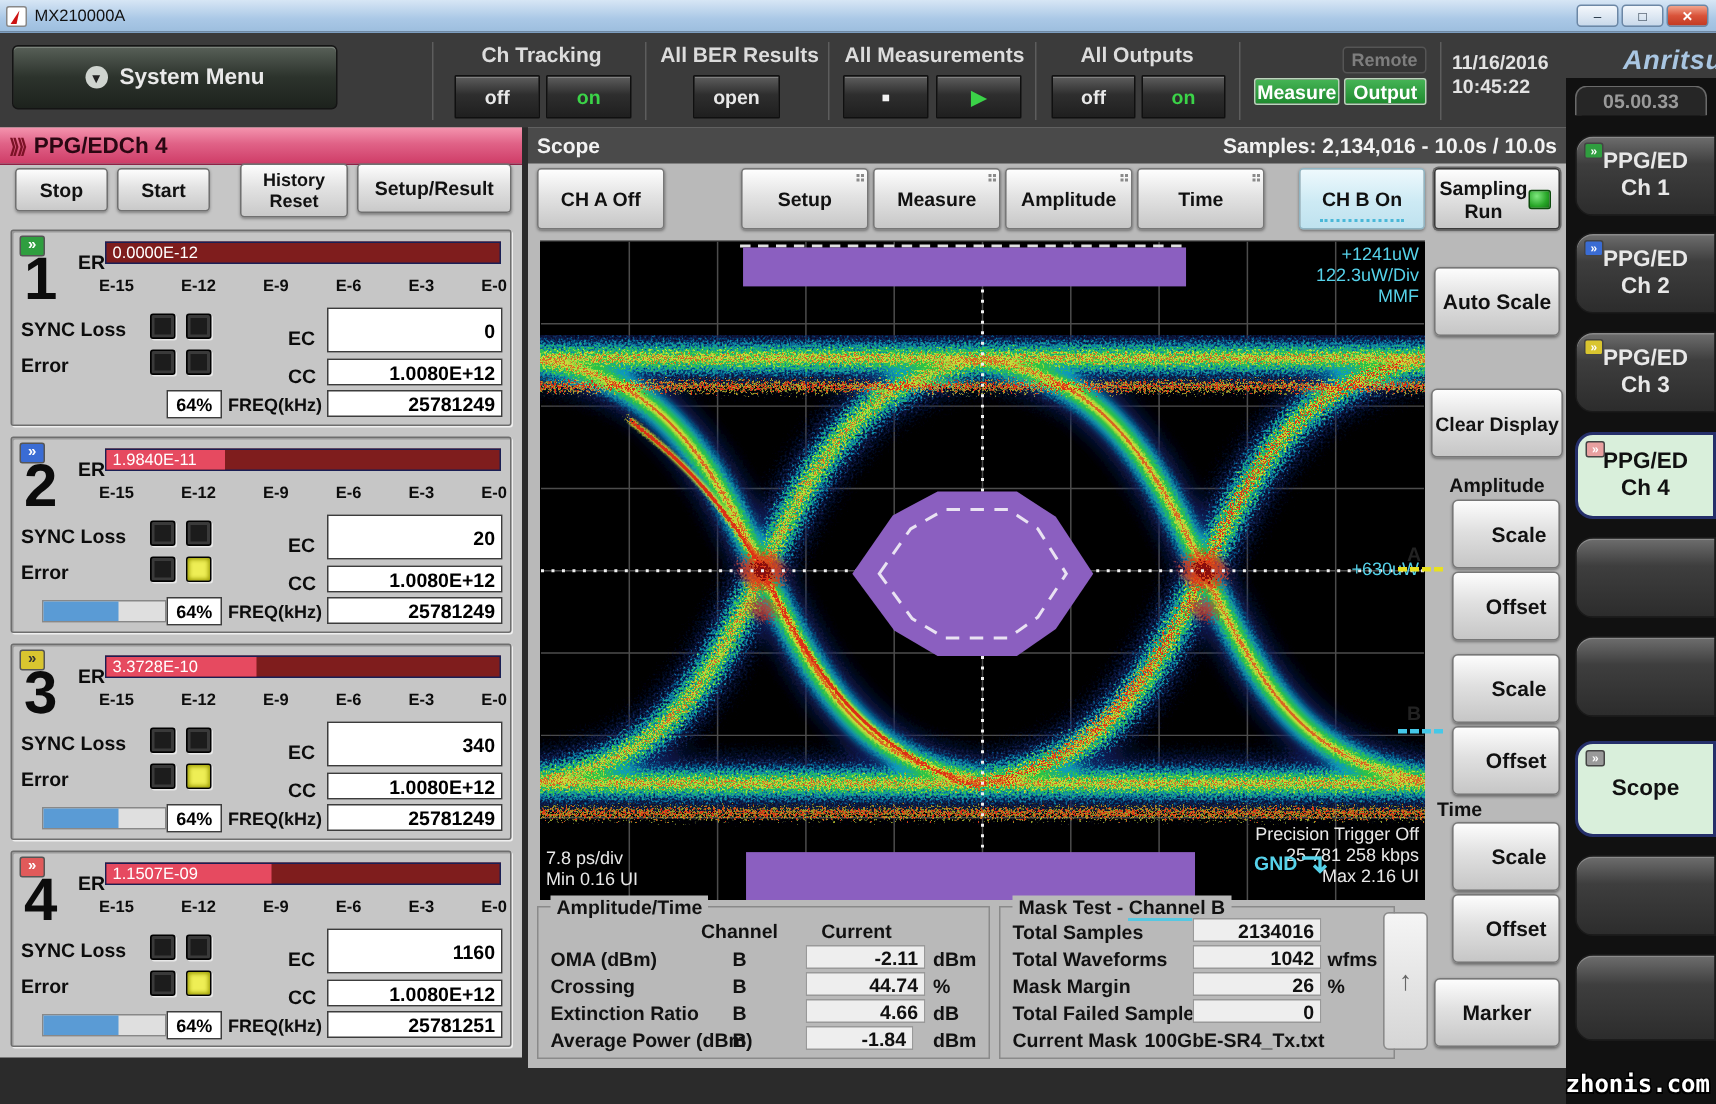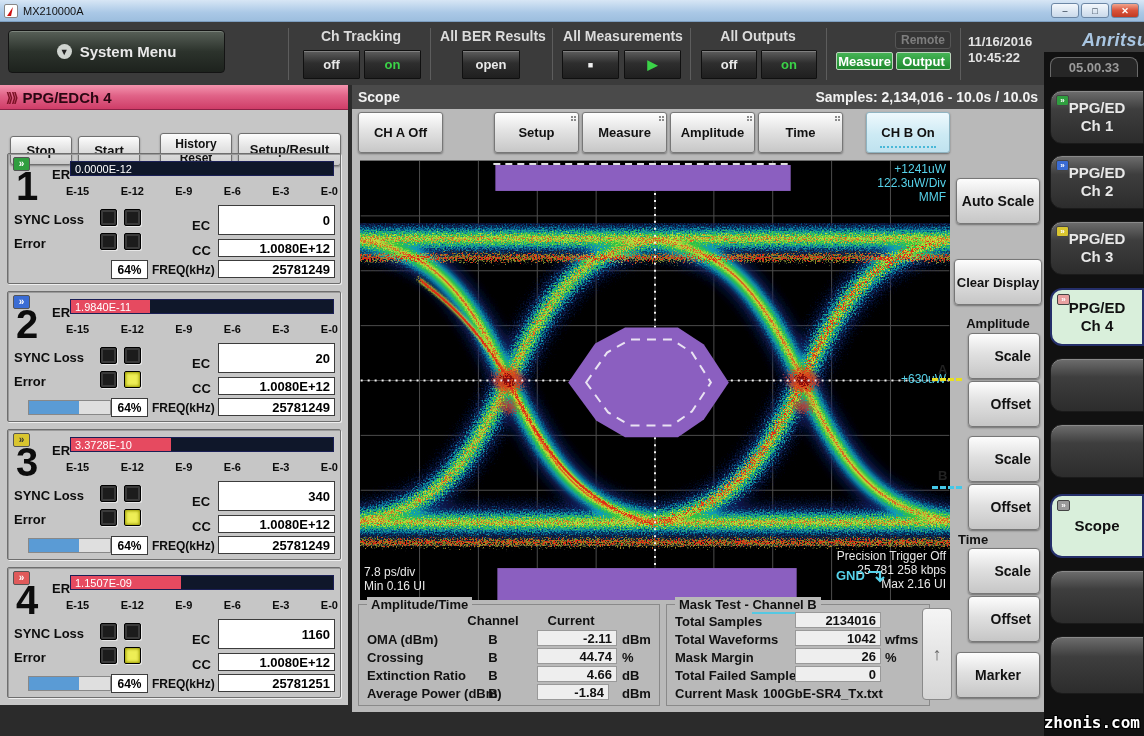--- a/index.html
+++ b/index.html
@@ -50,28 +50,28 @@
   
   .left-panel { position:absolute; left:0; top:85px; width:348px; height:620px; background:#c6c6c6; }
   .ppg-header { position:absolute; left:0; top:0; width:348px; height:25px;
     background:linear-gradient(#f494ae,#e06287 45%,#cf3d68); display:flex; align-items:center; padding-left:6px;
     border-bottom:1px solid #8c2246; }
   .ppg-header .chev { color:#7c1226; font-weight:bold; font-size:13px; margin-right:6px; letter-spacing:-2px; }
   .ppg-header .ttl { color:#2a0712; font-weight:bold; font-size:15px; }
   .slvbtn { position:absolute; border:1px solid #707070; border-radius:3px;
     background:linear-gradient(#fdfdfd,#e2e2e2 45%,#c9c9c9); color:#111; font-weight:bold; font-size:13px;
     display:flex; align-items:center; justify-content:center; text-align:center; white-space:pre-line;
-    box-shadow:0 1px 2px rgba(0,0,0,.35); line-height:14px;margin-top:24px; }
+    box-shadow:0 1px 2px rgba(0,0,0,.35); line-height:14px; }
   .chbox { position:absolute; left:7px; width:334px; height:131px; border:1px solid #6e6e6e;
     border-radius:2px; box-shadow:inset 1px 1px 0 #9a9a9a, 1px 1px 0 #efefef; }
   .ch-icon { position:absolute; left:5px; top:3px; width:17px; height:14px; border:1px solid #555; border-radius:2px;
     color:#fff; font-size:10px; font-weight:bold; display:flex; align-items:center; justify-content:center; line-height:10px; }
   .ch-num { position:absolute; left:8px; top:10px; font-size:40px; font-weight:bold; color:#0c0c0c; line-height:44px; }
   .ch-er { position:absolute; left:44px; top:13px; font-size:13px; font-weight:bold; color:#0c0c0c; }
-  .er-bar { position:absolute; left:62px; top:7px; width:264px; height:15px; background:#0f172a;
+  .er-bar { position:absolute; left:62px; top:7px; width:264px; height:15px; background:#7f1d1d;
     border:1px solid #1a1f55; }
   .er-fill { position:absolute; left:0; top:0; height:100%; background:#e64a60; }
   .er-text { position:absolute; left:4px; top:1px; color:#fff; font-size:11px; }
   .scale-row { position:absolute; left:58px; top:31px; width:272px; display:flex; justify-content:space-between; }
   .scale-row span { font-size:11px; font-weight:bold; color:#0c0c0c; }
   .ch-lab { position:absolute; left:6px; font-size:13px; font-weight:bold; color:#0c0c0c; }
   .ind { position:absolute; width:17px; height:17px; background:#1c1c1c; border:1px solid #000;
     box-shadow:inset 0 0 0 2px #3a3a3a, 1px 1px 0 #e8e8e8; border-radius:2px; }
   .ind.lit { background:#eeee55; box-shadow:inset 0 0 3px 1px #999900, 1px 1px 0 #e8e8e8; }
   .fldlab { position:absolute; font-size:13px; font-weight:bold; color:#0c0c0c; }
@@ -353,20 +353,22 @@
   <div class="scope-header">
     <span class="t">Scope</span>
     <span class="t">Samples: 2,134,016 - 10.0s / 10.0s</span>
   </div>
   <div class="tbtn" style="left:358px;width:85px">CH A Off</div>
   <div class="tbtn" style="left:494px;width:85px"><span>Setup</span><span class="dots"></span></div>
   <div class="tbtn" style="left:582px;width:85px"><span>Measure</span><span class="dots"></span></div>
   <div class="tbtn" style="left:670px;width:85px"><span>Amplitude</span><span class="dots"></span></div>
   <div class="tbtn" style="left:758px;width:85px"><span>Time</span><span class="dots"></span></div>
   <div class="tbtn chb" style="left:866px;width:84px"><span>CH B On</span><span class="chb-underline"></span></div>
+  <div class="tbtn samp" style="left:956px;width:84px;padding-right:18px"><span>Sampling
+Run</span><span class="led"></span></div>
 
   <div class="plot">
     <svg viewBox="0 0 590 440" width="590" height="439" xmlns="http://www.w3.org/2000/svg" xmlns:xlink="http://www.w3.org/1999/xlink">
       <defs>
         <path id="tp" d="M-20 78 L610 78 M-20 362 L610 362
           M-20 78 C60 84 100 115 148 220 C196 325 236 356 310 362
           M-20 362 C60 356 100 325 148 220 C196 115 236 84 310 78
           M280 78 C355 84 395 115 443 220 C491 325 531 356 610 362
           M280 362 C355 356 395 325 443 220 C491 115 531 84 610 78"></path>
         <path id="hp" d="M-20 97 L610 97 M-20 382 L610 382

